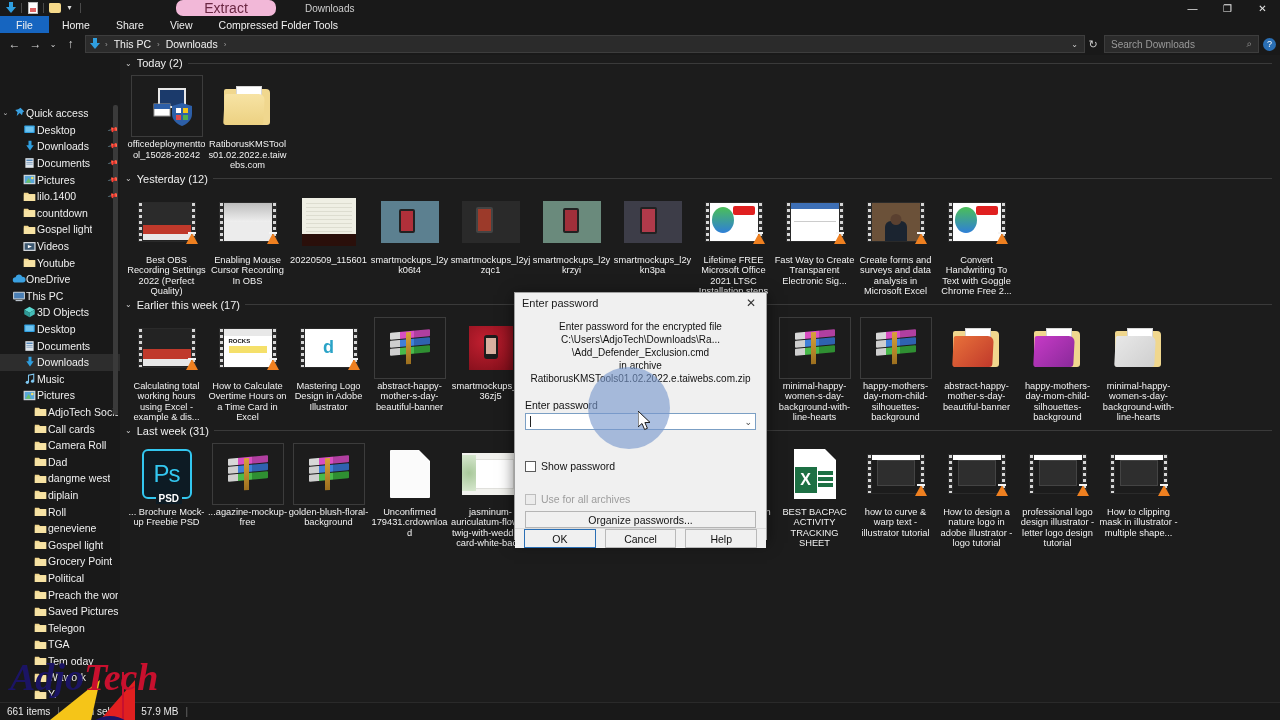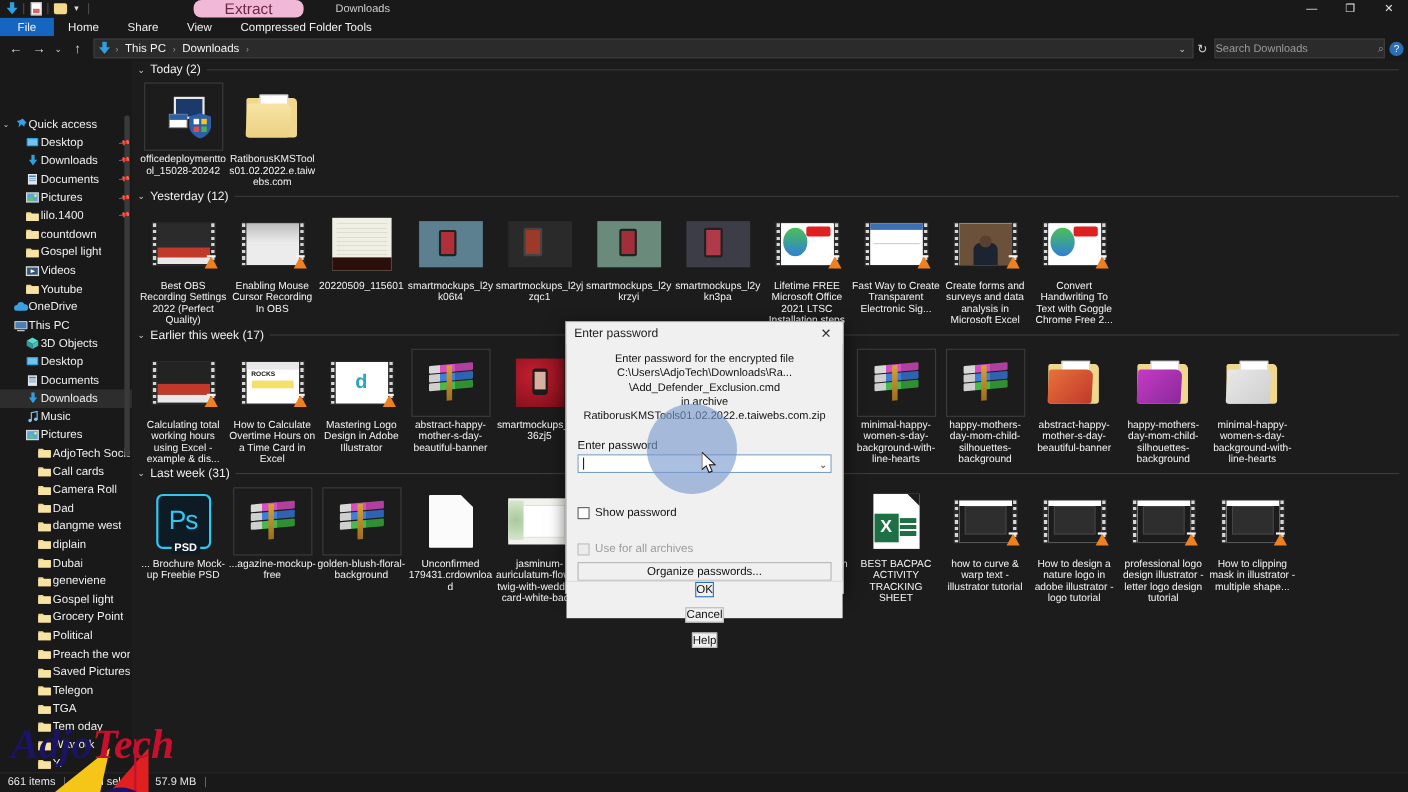--- a/index.html
+++ b/index.html
@@ -75,21 +75,21 @@
     display: flex; align-items: center; padding: 0 3px; font-size: 10.5px; gap: 3px;
   }
   .crumb { color: #f2f2f2; padding: 0 3px; }
   .crumb-sep { color: #9a9a9a; font-size: 8px; }
   .addr-ic { width: 13px; height: 13px; position: relative; display:inline-block;}
   .addr-right { display: flex; align-items: center; gap: 2px; margin-left: auto; }
   .chev { color: #d0d0d0; font-size: 8px; padding: 0 3px; }
   .refresh { color: #d0d0d0; font-size: 11px; width: 16px; text-align: center; }
   .searchbox {
     width: 155px; height: 18px; background: #2b2b2b; border: 1px solid #3d3d3d;
-    display: flex; align-items: center; padding: 0 0; margin-left: 3px;
+    display: flex; align-items: center; padding: 0 6px; margin-left: 3px;
     font-size: 10px; color: #9a9a9a; justify-content: space-between;
   }
   .help-dot {
     width: 13px; height: 13px; border-radius: 50%; background: #2a6fb5; color: #fff;
     font-size: 9px; display: flex; align-items: center; justify-content: center; margin-left: 4px;
   }
 
   
   .body { flex: 1; display: flex; min-height: 0; position: relative; }
 
@@ -237,21 +237,21 @@
   .chkrow { display: flex; align-items: center; gap: 5px; margin-top: 30px; font-size: 10.5px; }
   .chkrow.dim { color: #9c9c9c; margin-top: 21px; }
   .chkbox { width: 11px; height: 11px; background: #fff; border: 1px solid #5c5c5c; }
   .chkrow.dim .chkbox { background: #ececec; border-color: #bdbdbd; }
   .orgbtn {
     margin-top: 6px; height: 17px; border: 1px solid #b5b5b5; background: #f0f0f0;
     display: flex; align-items: center; justify-content: center; font-size: 10.5px;
   }
   .dlg-footer {
     border-top: 1px solid #dcdcdc; height: 34px; display: flex; align-items: center;
-    justify-content: space-between; padding: 0 9px; gap: 9px; background: #f0f0f0; flex-direction: column;
+    justify-content: space-between; padding: 0 9px; gap: 9px; background: #f0f0f0;
   }
   .dbtn {
     flex: 1; height: 19px; border: 1px solid #b9b9b9; background: #f0f0f0;
     display: flex; align-items: center; justify-content: center; font-size: 10.5px;
   }
   .dbtn.primary { border: 1px solid #2a6fb5; }
   .click-halo {
     position: absolute; left: 588px; top: 312px; width: 82px; height: 82px; border-radius: 50%;
     background: rgba(120,152,205,.62); z-index: 60; pointer-events: none;
   }
@@ -596,21 +596,21 @@
           <span class="nav-label">diplain</span>
         </div>
         <div class="nav-item ind2">
           <span class="nav-chevron"></span>
           <span class="nav-ic">
             <svg width="13" height="11" viewBox="0 0 16 13">
               <path d="M1 2h5l1.5 1.5H15V12H1z" fill="#f2d78c"></path>
               <path d="M1 4h14v8H1z" fill="#f7e3a4"></path>
             </svg>
           </span>
-          <span class="nav-label">Dubai</span>
+          <span class="nav-label">Roll</span>
         </div>
         <div class="nav-item ind2">
           <span class="nav-chevron"></span>
           <span class="nav-ic">
             <svg width="13" height="11" viewBox="0 0 16 13">
               <path d="M1 2h5l1.5 1.5H15V12H1z" fill="#f2d78c"></path>
               <path d="M1 4h14v8H1z" fill="#f7e3a4"></path>
             </svg>
           </span>
           <span class="nav-label">geneviene</span>

